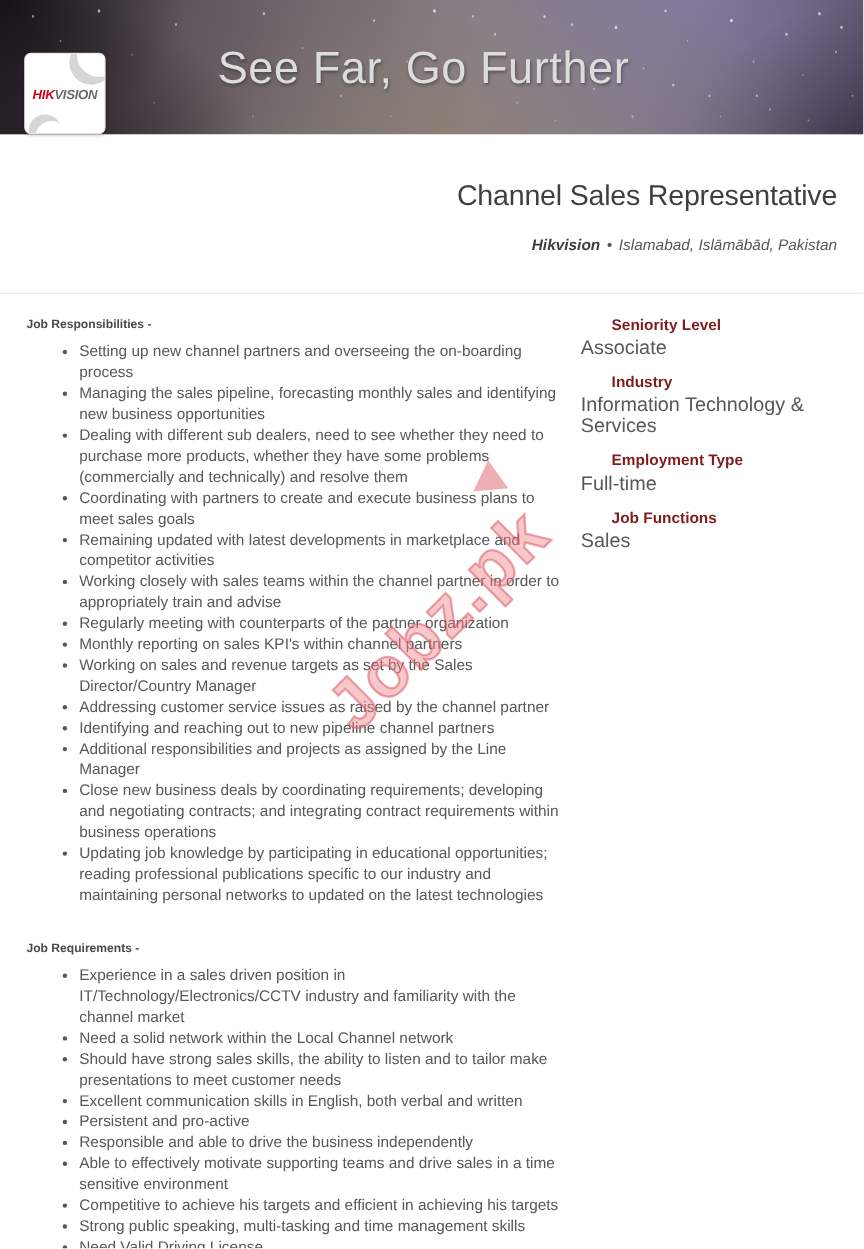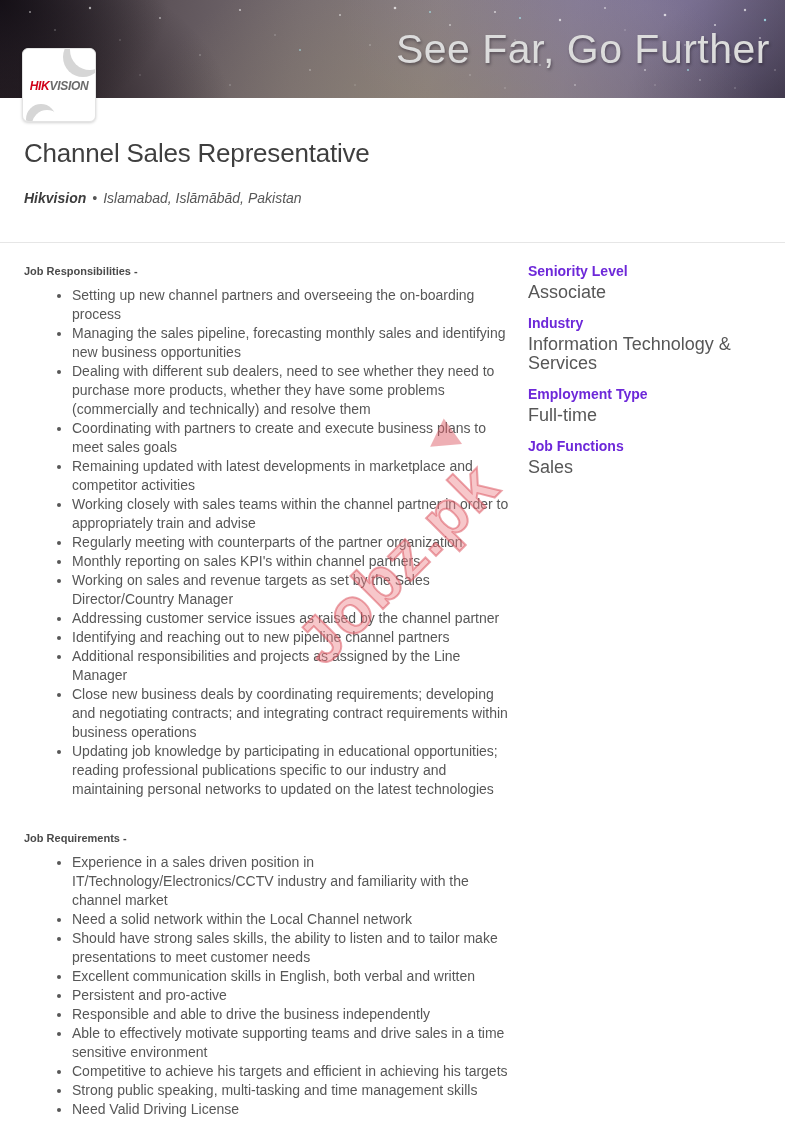--- a/index.html
+++ b/index.html
@@ -11,25 +11,25 @@
     width: 785px;
     height: 1135px;
     margin: 0 auto;
     background: #fff;
     overflow: hidden;
   }
 
   
   .banner {
     position: relative;
-    height: 98px;
+    height: 122px;
     overflow: hidden;
     display: flex;
     align-items: center;
-    justify-content: flex-end;
+    justify-content: center;
     background:
       radial-gradient(ellipse 260px 200px at 0% 0%, rgba(10,6,12,0.75), transparent 65%),
       radial-gradient(ellipse 300px 240px at 4% 130%, rgba(28,20,24,0.85), transparent 68%),
       radial-gradient(ellipse 480px 300px at 58% 135%, rgba(150,138,104,0.50), transparent 65%),
       radial-gradient(ellipse 420px 280px at 82% 5%, rgba(142,132,170,0.55), transparent 72%),
       radial-gradient(ellipse 240px 200px at 101% 115%, rgba(30,24,34,0.65), transparent 70%),
       linear-gradient(100deg, #3a323c 0%, #5a5056 18%, #766c71 38%, #867c82 55%, #7d7390 72%, #645a78 88%, #473f55 100%);
   }
   .stars { position: absolute; left: 0; top: 0; width: 100%; height: 100%; }
   .tagline {
@@ -75,21 +75,21 @@
     font-style: italic;
     font-weight: 700;
     font-size: 12px;
     letter-spacing: -0.3px;
     white-space: nowrap;
   }
   .logo-text .hik { color: #d0021b; }
   .logo-text .vision { color: #6a6a6a; }
 
   
-  .job-header { padding: 40px 24px 0 24px; }
+  .job-header { padding: 40px 24px 0 24px; text-align: right; }
   .job-title {
     margin: 0;
     font-size: 26px;
     font-weight: 400;
     color: #3f3f3f;
     letter-spacing: -0.2px;
   }
   .subtitle { margin-top: 21px; font-size: 14px; color: #575757; font-style: italic; }
   .subtitle .company { font-weight: 700; color: #3d3d3d; }
   .subtitle .sep { margin: 0 6px; color: #575757; }
@@ -113,21 +113,21 @@
   .req-heading { margin-top: 30px; }
   .col-left ul { margin: 5px 0 0 0; padding-left: 48px; }
   .col-left li {
     font-size: 14px;
     line-height: 19px;
     color: #575757;
   }
 
   .col-right { padding-left: 18px; width: 250px; }
   .meta { margin-bottom: 12px; }
-  .meta .label { font-size: 14px; font-weight: 600; color: #6d28d9; line-height: 19px; margin-bottom: 2px; }
+  .meta .label { font-size: 14px; font-weight: 600; color: #7f1d1d; line-height: 19px; margin-bottom: 2px; margin-left: 28px; }
   .meta .value { font-size: 18px; color: #575757; line-height: 19px; }
 
   
   .watermark {
     position: absolute;
     left: 398px;
     top: 563px;
     transform: translate(-50%, -50%) rotate(-45deg);
     font-size: 64px;
     font-weight: 700;

